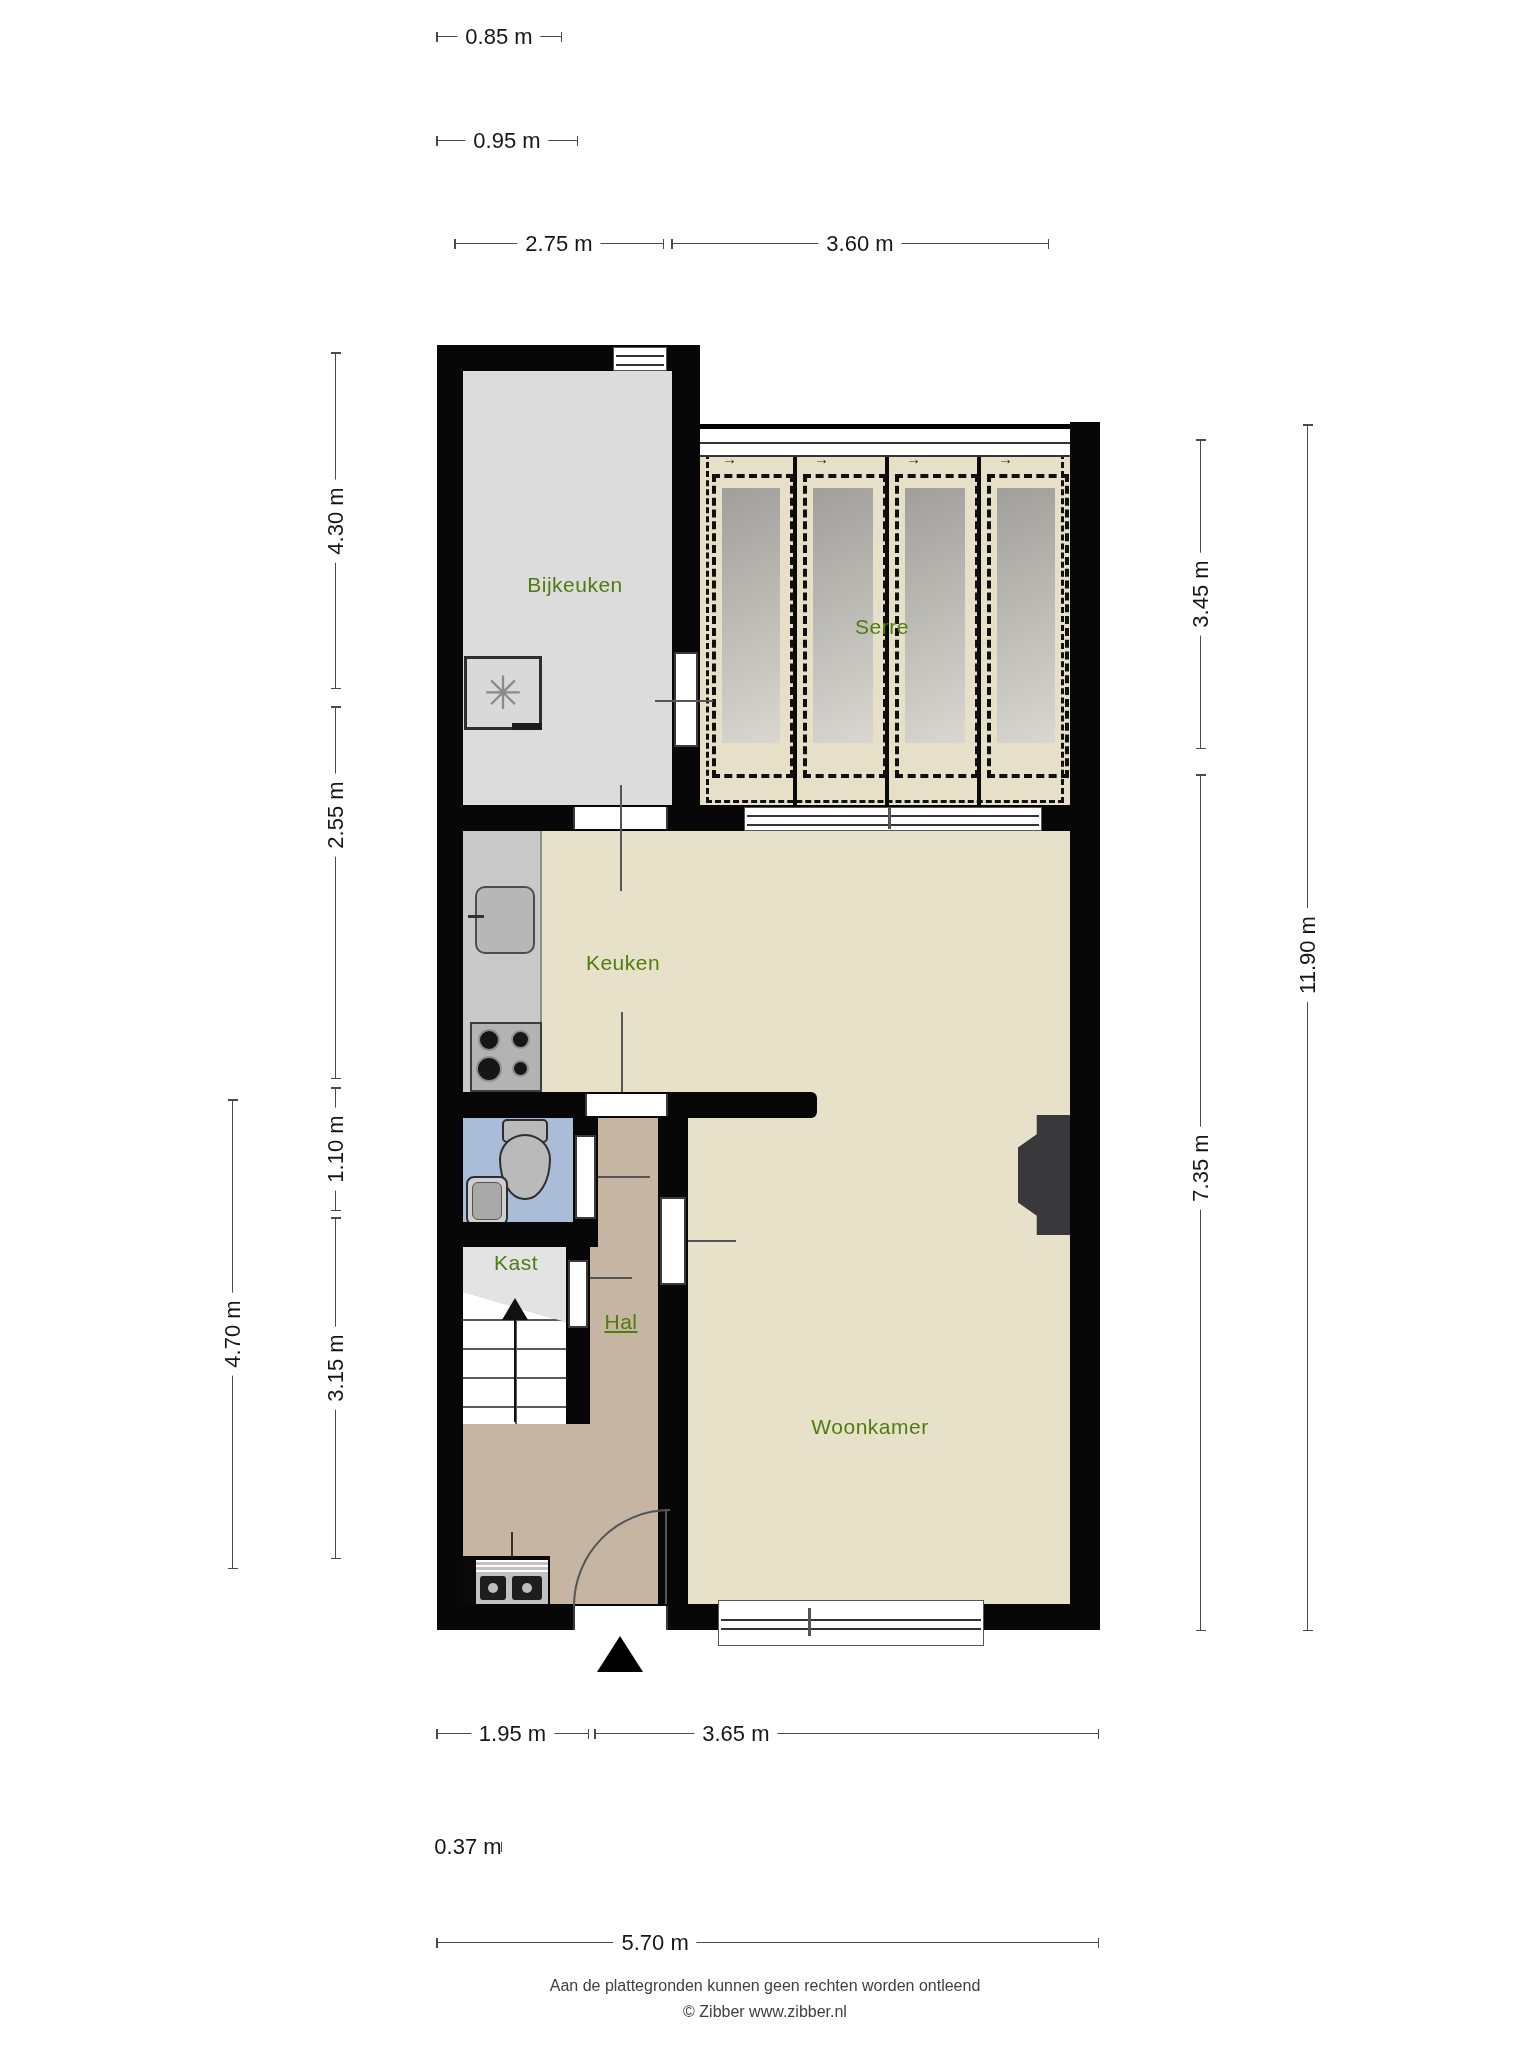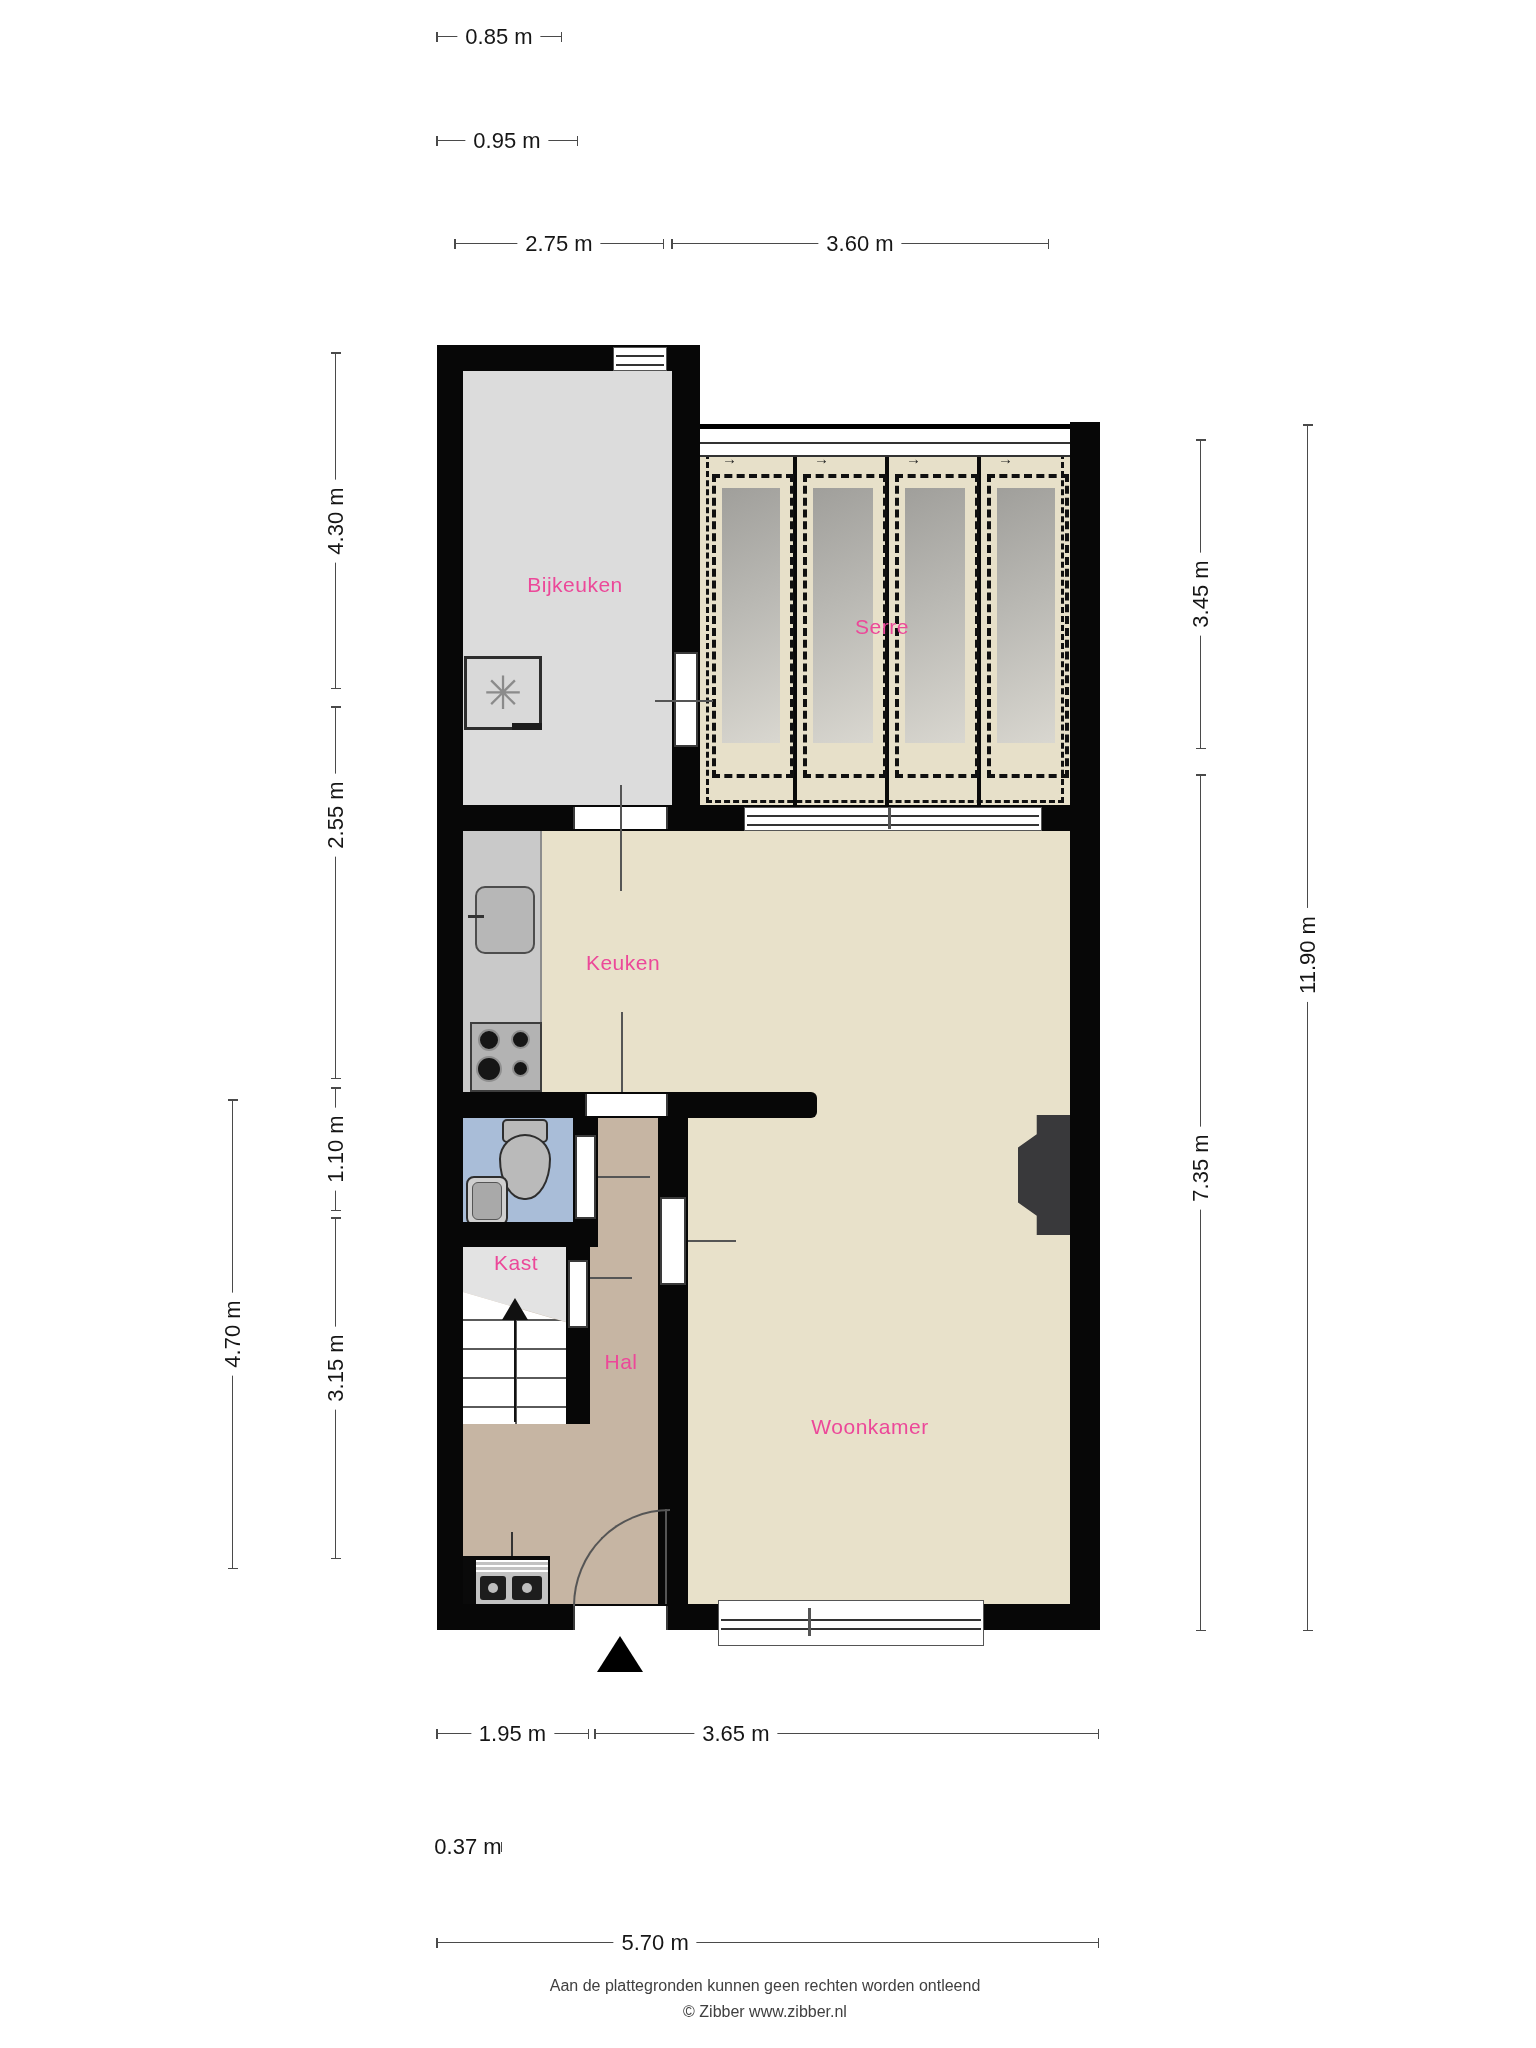--- a/index.html
+++ b/index.html
@@ -3,21 +3,21 @@
 <meta charset="utf-8">
 <style>
   html,body{margin:0;padding:0;background:#fff;}
   body{font-family:"Liberation Sans",sans-serif;color:#111;}
   #canvas{position:relative;width:1536px;height:2048px;background:#fff;overflow:hidden;}
   
   .floor{position:absolute;}
   
   .wall{position:absolute;background:#070707;}
   
-  .room-label{position:absolute;transform:translate(-50%,-50%);font-size:21px;color:#ec4899;letter-spacing:.5px;white-space:nowrap;}
+  .room-label{position:absolute;transform:translate(-50%,-50%);font-size:21px;color:#4d7c0f;letter-spacing:.5px;white-space:nowrap;}
   .door-h{position:absolute;background:#fff;}
   .door-h::before,.door-h::after{content:"";position:absolute;top:0;bottom:0;width:2px;background:#3a3a3a;}
   .door-h::before{left:0;} .door-h::after{right:0;}
   .door-v{position:absolute;background:#fff;border-left:2px solid #3a3a3a;border-right:2px solid #3a3a3a;}
   .door-v::before,.door-v::after{content:"";position:absolute;left:0;right:0;height:2px;background:#3a3a3a;}
   .door-v::before{top:0;} .door-v::after{bottom:0;}
   .window-h{position:absolute;background:#fff;border:1px solid #555;}
   .window-h::before{content:"";position:absolute;left:2px;right:2px;top:50%;height:7px;margin-top:-4px;border-top:2px solid #333;border-bottom:2px solid #333;}
   .swing{position:absolute;background:#555;}
   .arc{position:absolute;border-top:2px solid #555;border-left:2px solid #555;border-top-left-radius:100% 100%;}
@@ -168,21 +168,21 @@
 
   <div class="window-h" style="left:718px;top:1600px;width:264px;height:44px;"></div>
   <div class="swing" style="left:808px;top:1608px;width:3px;height:28px;"></div>
 
   <div class="entry-arrow" style="left:597px;top:1636px;"></div>
 
   <span class="room-label" style="left:575px;top:585px;">Bijkeuken</span>
   <span class="room-label" style="left:882px;top:627px;">Serre</span>
   <span class="room-label" style="left:623px;top:963px;text-align:center;">Keuken</span>
   <span class="room-label" style="left:516px;top:1263px;">Kast</span>
-  <span class="room-label" style="left:621px;top:1362px;">Hal</span>
+  <span class="room-label" style="left:621px;top:1322px;text-decoration:underline;">Hal</span>
   <span class="room-label" style="left:870px;top:1427px;">Woonkamer</span>
 
   <div class="dim-h" style="left:437px;top:36px;width:124px;">
     <span class="dlabel">0.85 m</span>
   </div>
   <div class="dim-h" style="left:437px;top:140px;width:140px;">
     <span class="dlabel">0.95 m</span>
   </div>
   <div class="dim-h" style="left:455px;top:243px;width:208px;">
     <span class="dlabel">2.75 m</span>

